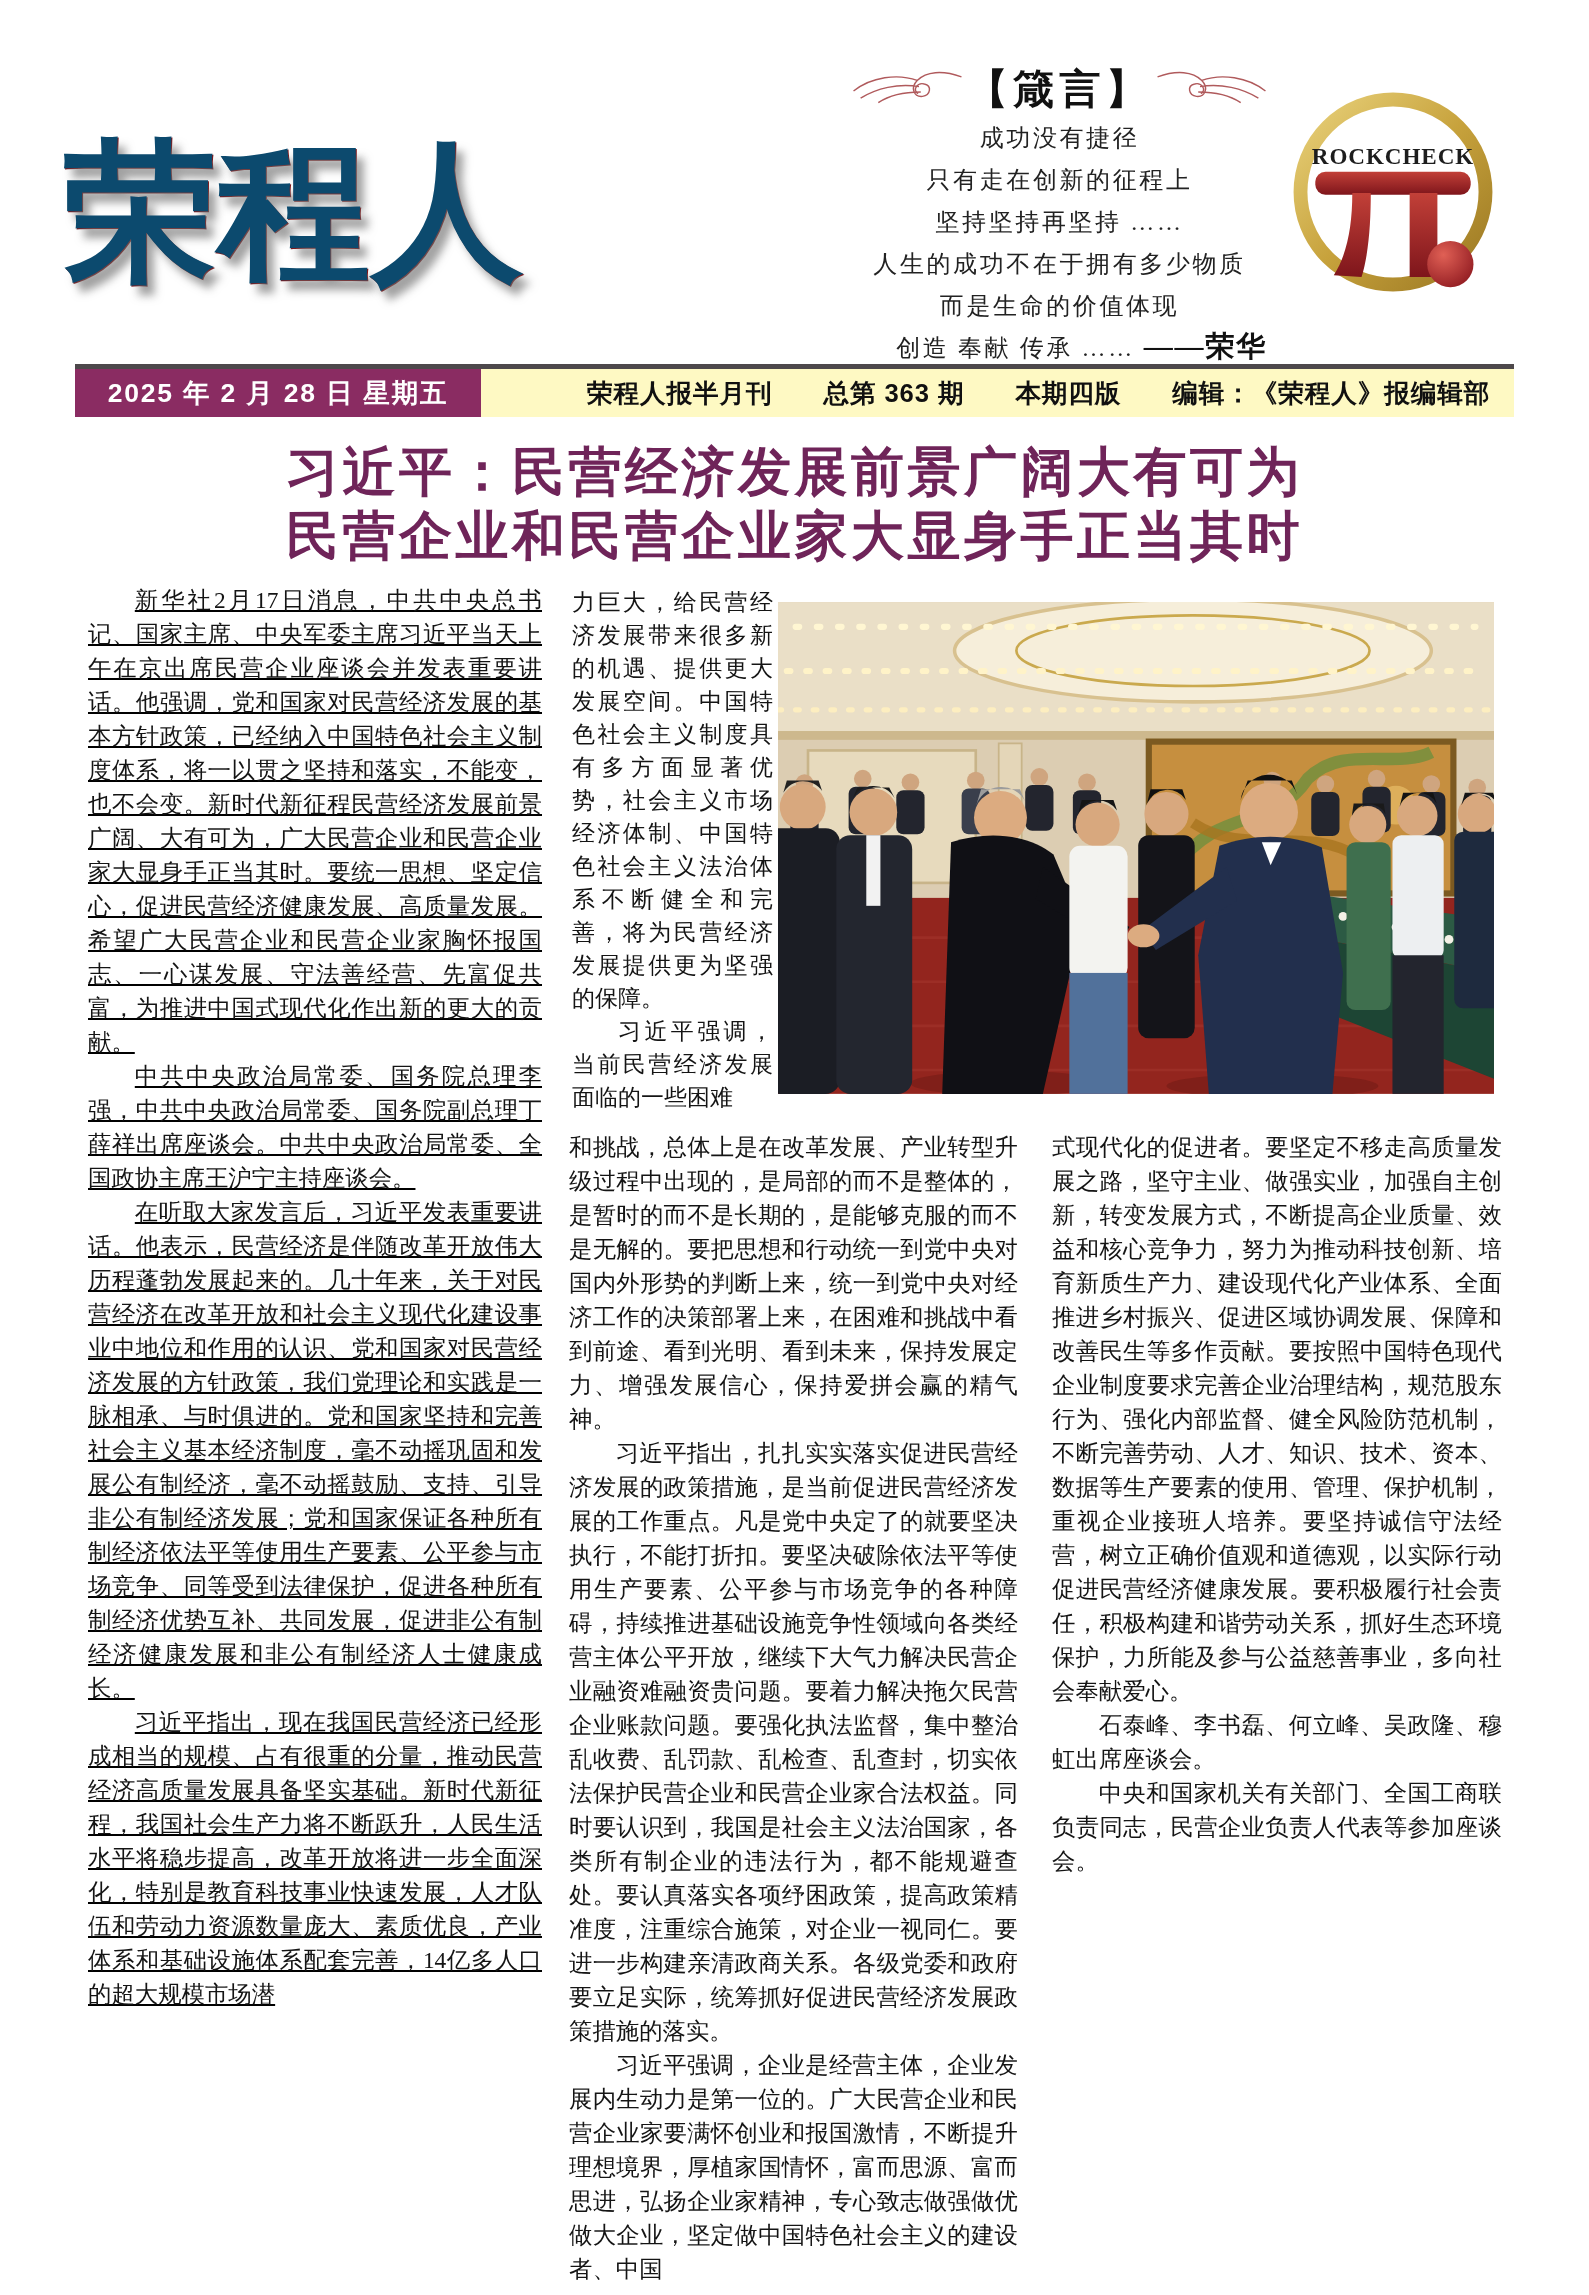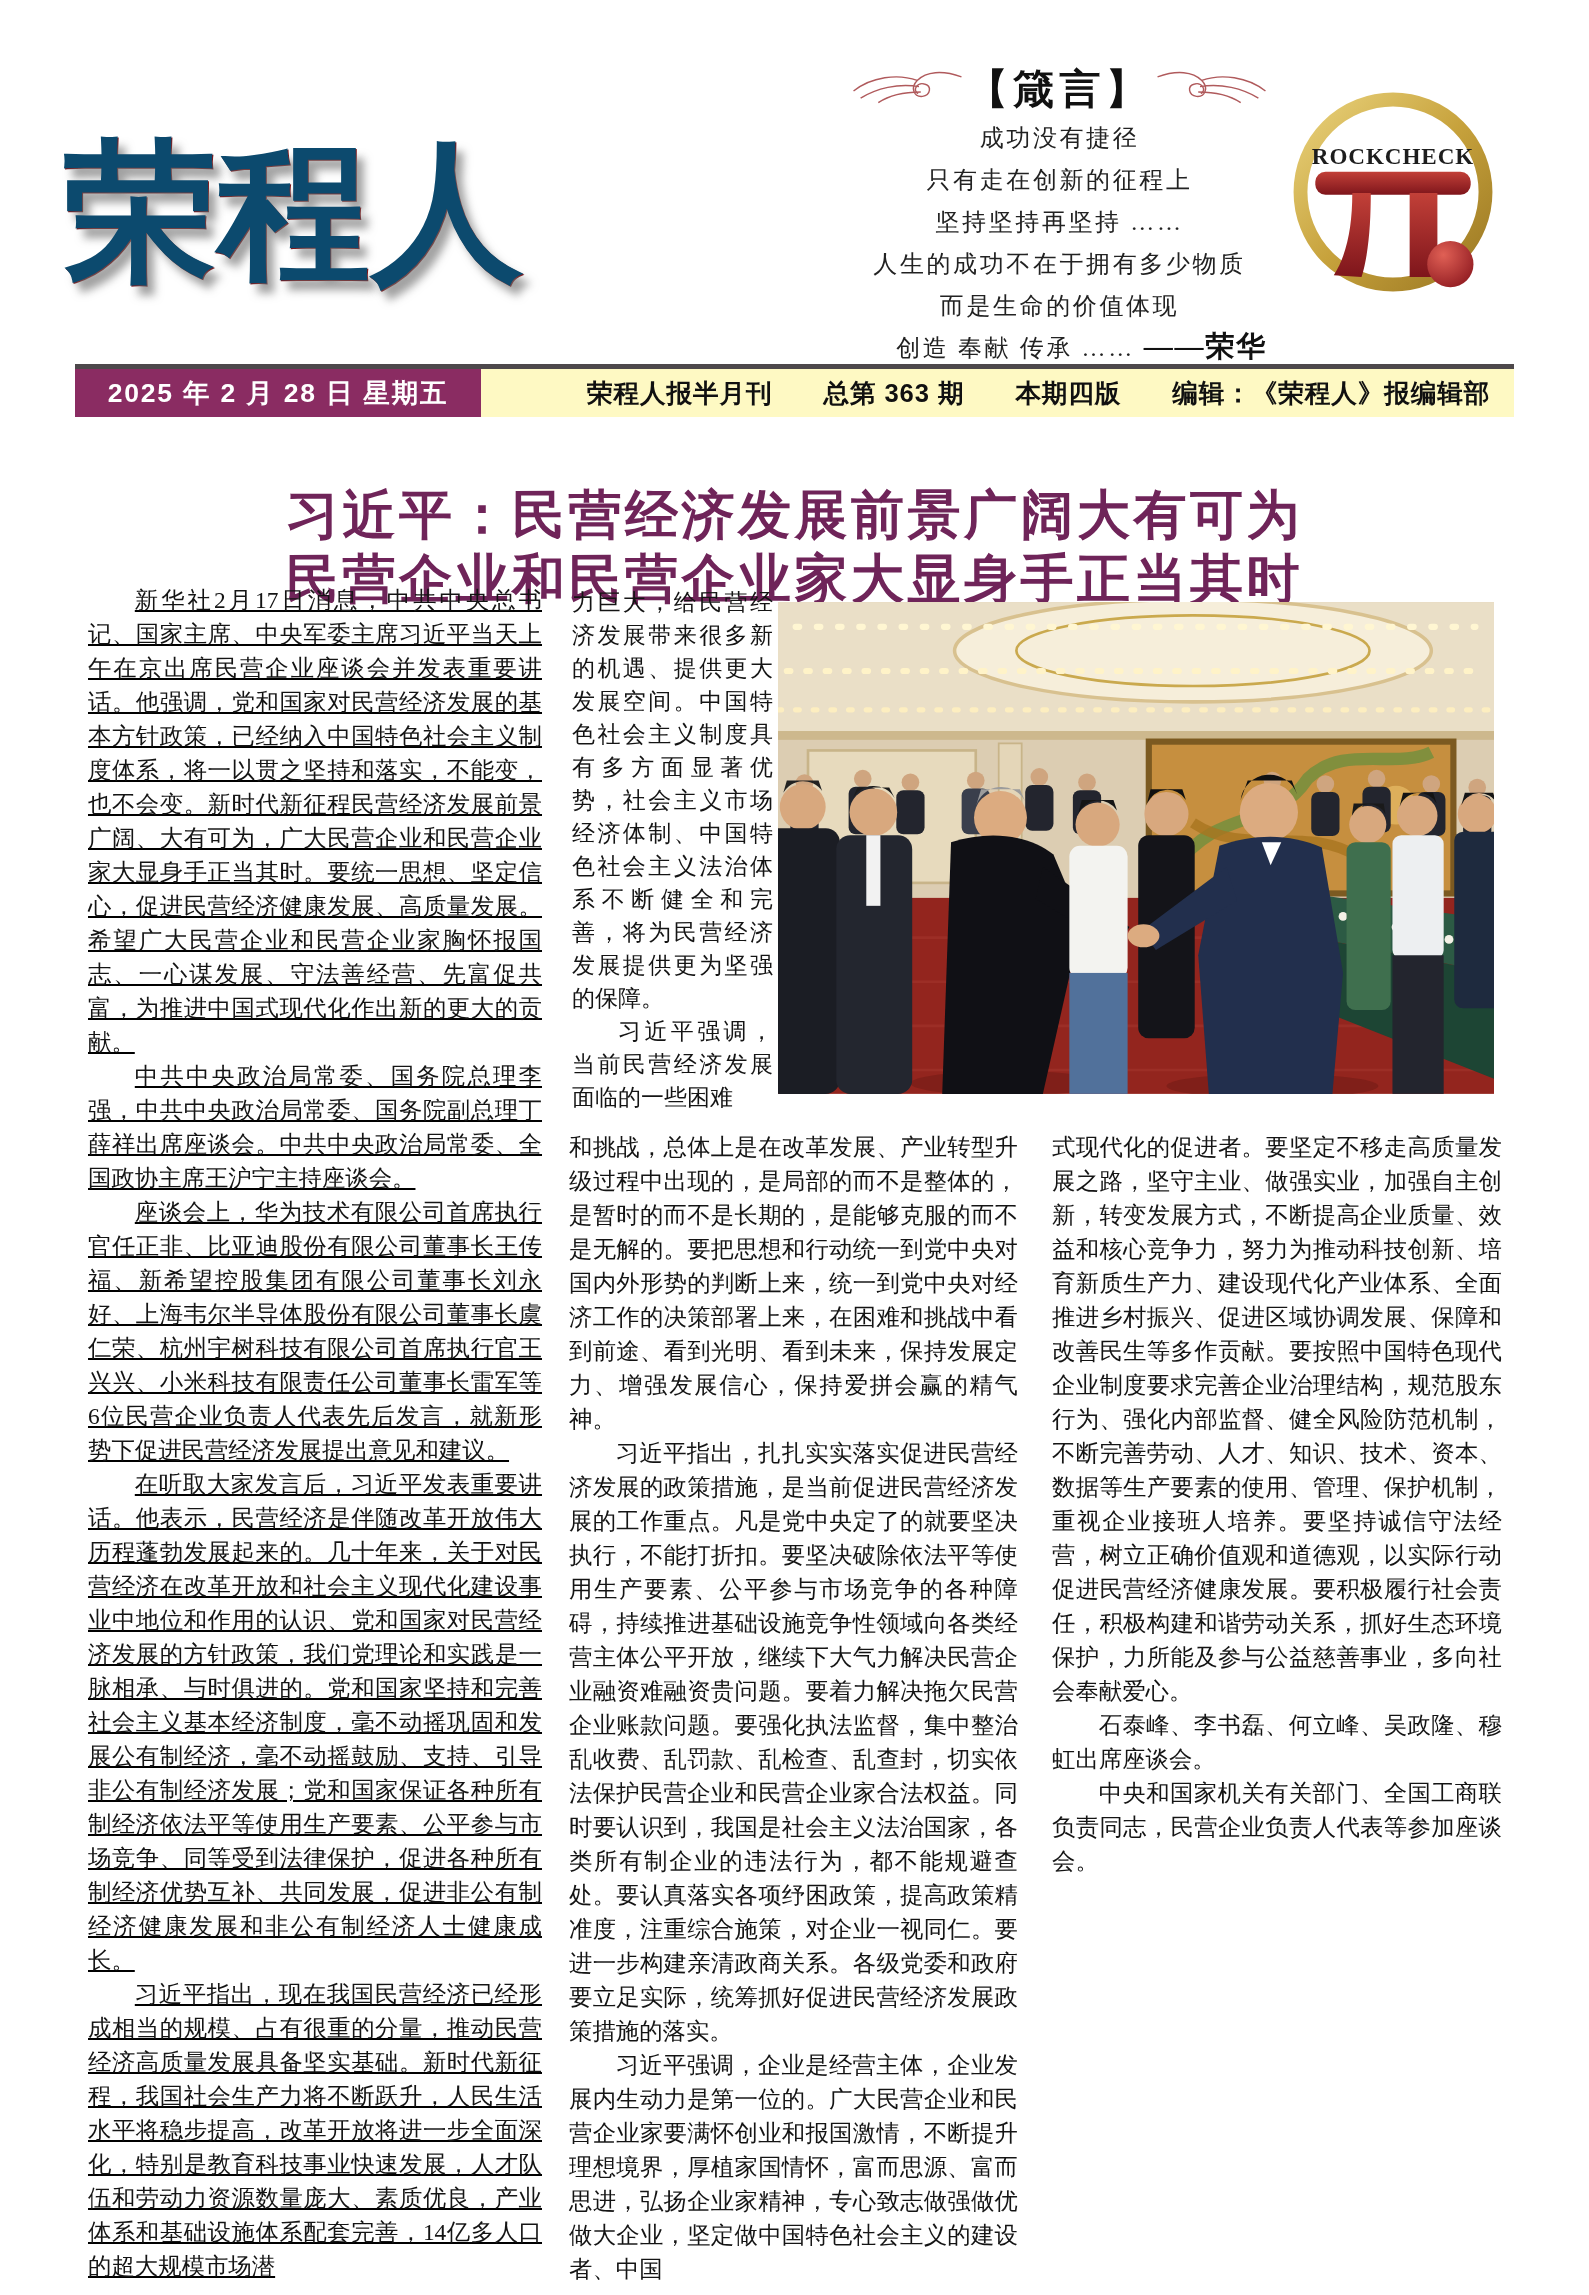--- a/index.html
+++ b/index.html
@@ -36,21 +36,21 @@
   }
   .datebar-right{
     flex:1;height:48px;background:#fef9c3;color:#101010;
     display:flex;align-items:center;gap:51px;padding-left:106px;box-sizing:border-box;
     font-family:"Liberation Sans",sans-serif;font-weight:700;font-size:25.6px;letter-spacing:0.9px;
   }
   
   .headline{
     position:absolute;left:119px;top:440px;width:1351px;text-align:center;
     font-family:"Liberation Sans","DejaVu Sans",sans-serif;font-weight:800;
-    font-size:53px;line-height:64px;color:#6f2459;letter-spacing:3.5px;margin-top:43px;
+    font-size:53px;line-height:64px;color:#6f2459;letter-spacing:3.5px;
   }
   
   .bodytext p{
     margin:0;font-size:23.4px;line-height:34px;text-align:justify;
     text-justify:inter-character;color:#141414;text-indent:2em;
   }
   .bodytext p.cont{text-indent:0;}
   .col1{position:absolute;left:88px;top:583px;width:454px;text-decoration:underline;}
   .col2n{position:absolute;left:572px;top:586px;width:201px;}
   .col2n p{font-size:23px;line-height:33px;}
@@ -138,21 +138,20 @@
   </div>
 
   <div class="headline">
     <div>习近平：民营经济发展前景广阔大有可为</div>
     <div>民营企业和民营企业家大显身手正当其时</div>
   </div>
 
   <div class="bodytext col1">
     <p class="para">新华社2月17日消息，中共中央总书记、国家主席、中央军委主席习近平当天上午在京出席民营企业座谈会并发表重要讲话。他强调，党和国家对民营经济发展的基本方针政策，已经纳入中国特色社会主义制度体系，将一以贯之坚持和落实，不能变，也不会变。新时代新征程民营经济发展前景广阔、大有可为，广大民营企业和民营企业家大显身手正当其时。要统一思想、坚定信心，促进民营经济健康发展、高质量发展。希望广大民营企业和民营企业家胸怀报国志、一心谋发展、守法善经营、先富促共富，为推进中国式现代化作出新的更大的贡献。</p>
     <p class="para">中共中央政治局常委、国务院总理李强，中共中央政治局常委、国务院副总理丁薛祥出席座谈会。中共中央政治局常委、全国政协主席王沪宁主持座谈会。</p>
-    <p class="para">座谈会上，华为技术有限公司首席执行官任正非、比亚迪股份有限公司董事长王传福、新希望控股集团有限公司董事长刘永好、上海韦尔半导体股份有限公司董事长虞仁荣、杭州宇树科技有限公司首席执行官王兴兴、小米科技有限责任公司董事长雷军等6位民营企业负责人代表先后发言，就新形势下促进民营经济发展提出意见和建议。</p>
     <p class="para">在听取大家发言后，习近平发表重要讲话。他表示，民营经济是伴随改革开放伟大历程蓬勃发展起来的。几十年来，关于对民营经济在改革开放和社会主义现代化建设事业中地位和作用的认识、党和国家对民营经济发展的方针政策，我们党理论和实践是一脉相承、与时俱进的。党和国家坚持和完善社会主义基本经济制度，毫不动摇巩固和发展公有制经济，毫不动摇鼓励、支持、引导非公有制经济发展；党和国家保证各种所有制经济依法平等使用生产要素、公平参与市场竞争、同等受到法律保护，促进各种所有制经济优势互补、共同发展，促进非公有制经济健康发展和非公有制经济人士健康成长。</p>
     <p class="para">习近平指出，现在我国民营经济已经形成相当的规模、占有很重的分量，推动民营经济高质量发展具备坚实基础。新时代新征程，我国社会生产力将不断跃升，人民生活水平将稳步提高，改革开放将进一步全面深化，特别是教育科技事业快速发展，人才队伍和劳动力资源数量庞大、素质优良，产业体系和基础设施体系配套完善，14亿多人口的超大规模市场潜</p>
   </div>
 
   <div class="bodytext col2n">
     <p class="cont">力巨大，给民营经济发展带来很多新的机遇、提供更大发展空间。中国特色社会主义制度具有多方面显著优势，社会主义市场经济体制、中国特色社会主义法治体系不断健全和完善，将为民营经济发展提供更为坚强的保障。</p>
     <p class="para">习近平强调，当前民营经济发展面临的一些困难</p>
   </div>
 
   <figure class="photo" style="margin:0">

